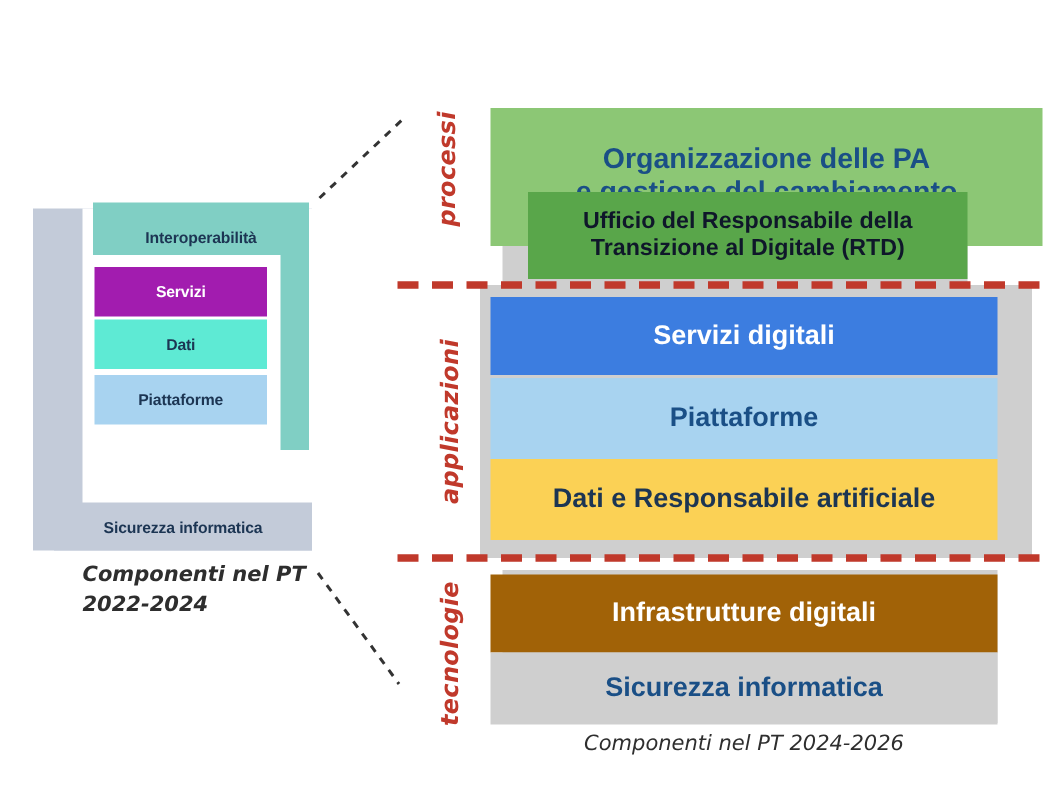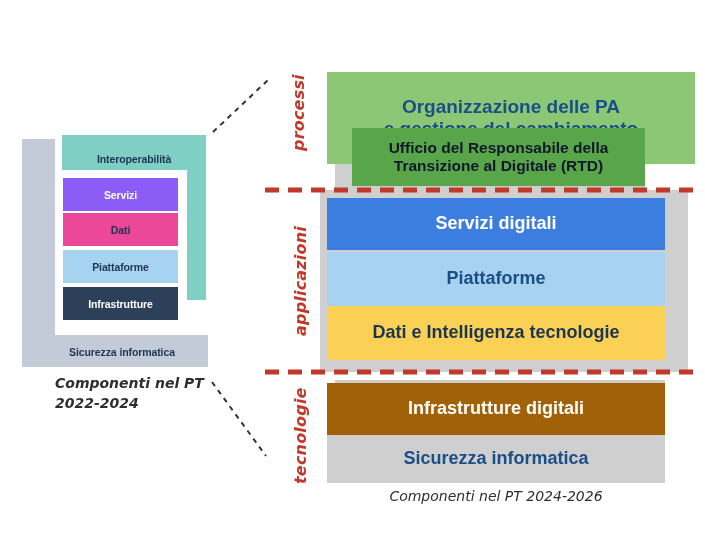--- a/index.html
+++ b/index.html
@@ -57,22 +57,22 @@
     left: 63px;
     width: 115px;
     height: 33px;
     display: flex;
     align-items: center;
     justify-content: center;
     font-size: 10.5px;
     font-weight: 700;
     letter-spacing: -0.1px;
   }
-  #left-servizi   { top: 178px; background: #8b5cf6; color: #ffffff; }
-  #left-dati      { top: 213px; background: #ec4899; color: #1c3553; }
+  #left-servizi   { top: 178px; background: #a21caf; color: #ffffff; }
+  #left-dati      { top: 213px; background: #5eead4; color: #1c3553; }
   #left-piatt     { top: 250px; background: #a8d3f0; color: #1c3553; }
   #left-infra     { top: 287px; background: #2d4059; color: #ffffff; }
 
   #left-sicurezza {
     left: 36px; top: 336px;
     width: 172px; height: 31px;
     background: #c3cbd9;
     display: flex; align-items: center; justify-content: center;
     color: #1c3553;
     font-size: 10.5px;
@@ -204,21 +204,20 @@
   <div class="abs" id="left-panel-gray"></div>
   <div class="abs" id="left-inner-white"></div>
 
   <div class="abs" id="left-interop"></div>
   <div class="abs" id="left-white-cut"></div>
   <div class="abs" id="left-interop-label">Interoperabilità</div>
 
   <div class="abs lbox" id="left-servizi">Servizi</div>
   <div class="abs lbox" id="left-dati">Dati</div>
   <div class="abs lbox" id="left-piatt">Piattaforme</div>
-  <div class="abs lbox" id="left-infra">Infrastrutture</div>
 
   <div class="abs" id="left-sicurezza">Sicurezza informatica</div>
 
   <div class="abs" id="left-caption">Componenti nel PT 2022-2024</div>
 
   <svg class="abs leader" style="left:0;top:0;width:705px;height:538px;">
     <line x1="213" y1="132" x2="268" y2="80" stroke="#333333" stroke-width="2" stroke-dasharray="5,5"></line>
     <line x1="212" y1="382" x2="266" y2="456" stroke="#333333" stroke-width="2" stroke-dasharray="5,5"></line>
   </svg>
 
@@ -226,21 +225,21 @@
   <div class="abs" id="right-gray-mid"></div>
   <div class="abs" id="right-gray-bot"></div>
 
   <div class="abs rbox" id="r-organizzazione" style="white-space:pre-line;margin-top:36px;">Organizzazione delle PA
 e gestione del cambiamento</div>
   <div class="abs rbox" id="r-rtd" style="white-space:pre-line;">Ufficio del Responsabile della
 Transizione al Digitale (RTD)</div>
 
   <div class="abs rbox" id="r-servizi">Servizi digitali</div>
   <div class="abs rbox" id="r-piattaforme">Piattaforme</div>
-  <div class="abs rbox" id="r-dati">Dati e Intelligenza tecnologie</div>
+  <div class="abs rbox" id="r-dati">Dati e Responsabile artificiale</div>
 
   <div class="abs rbox" id="r-infrastrutture">Infrastrutture digitali</div>
   <div class="abs rbox" id="r-sicurezza">Sicurezza informatica</div>
 
   <svg class="abs" style="left:0;top:0;width:705px;height:538px;">
     <line x1="265" y1="190" x2="702" y2="190" stroke="#c0392b" stroke-width="5" stroke-dasharray="14,9"></line>
     <line x1="265" y1="372" x2="702" y2="372" stroke="#c0392b" stroke-width="5" stroke-dasharray="14,9"></line>
   </svg>
 
   <div class="abs vlabel" id="v-processi">processi</div>

